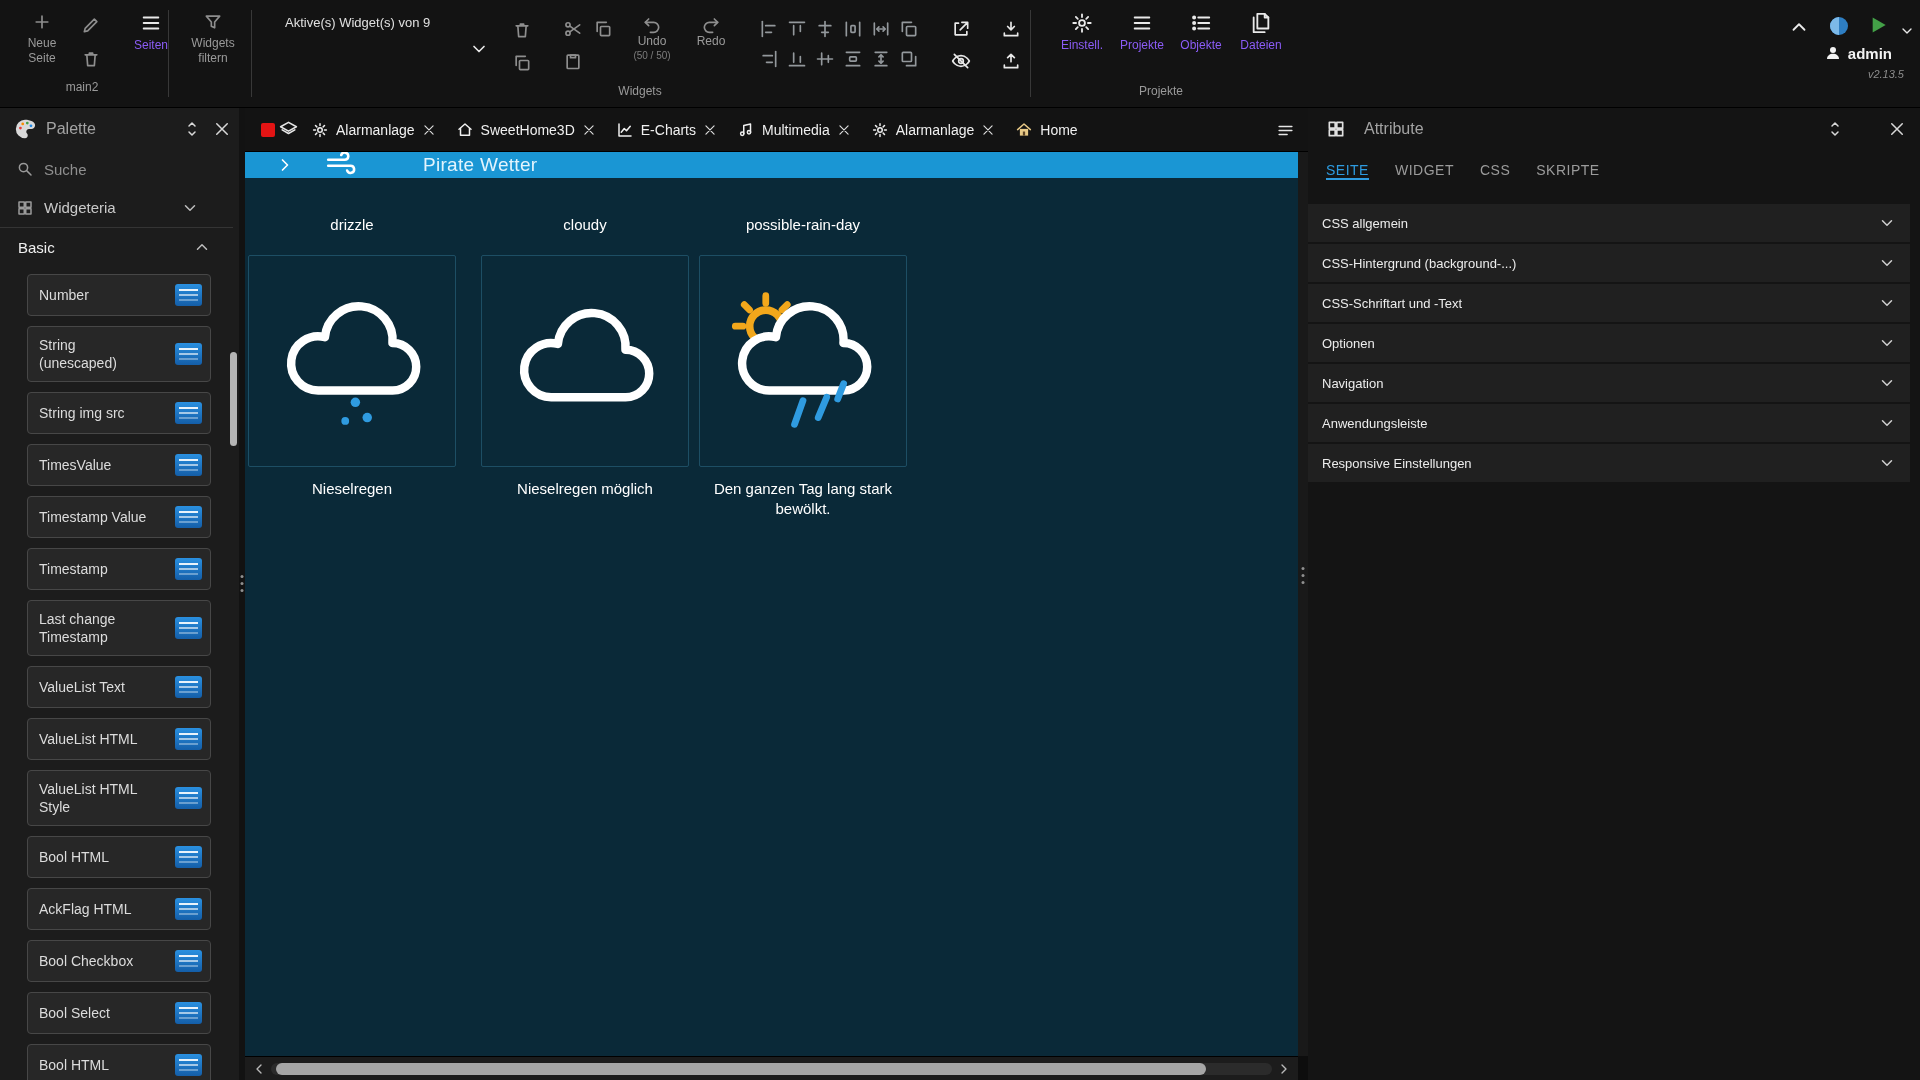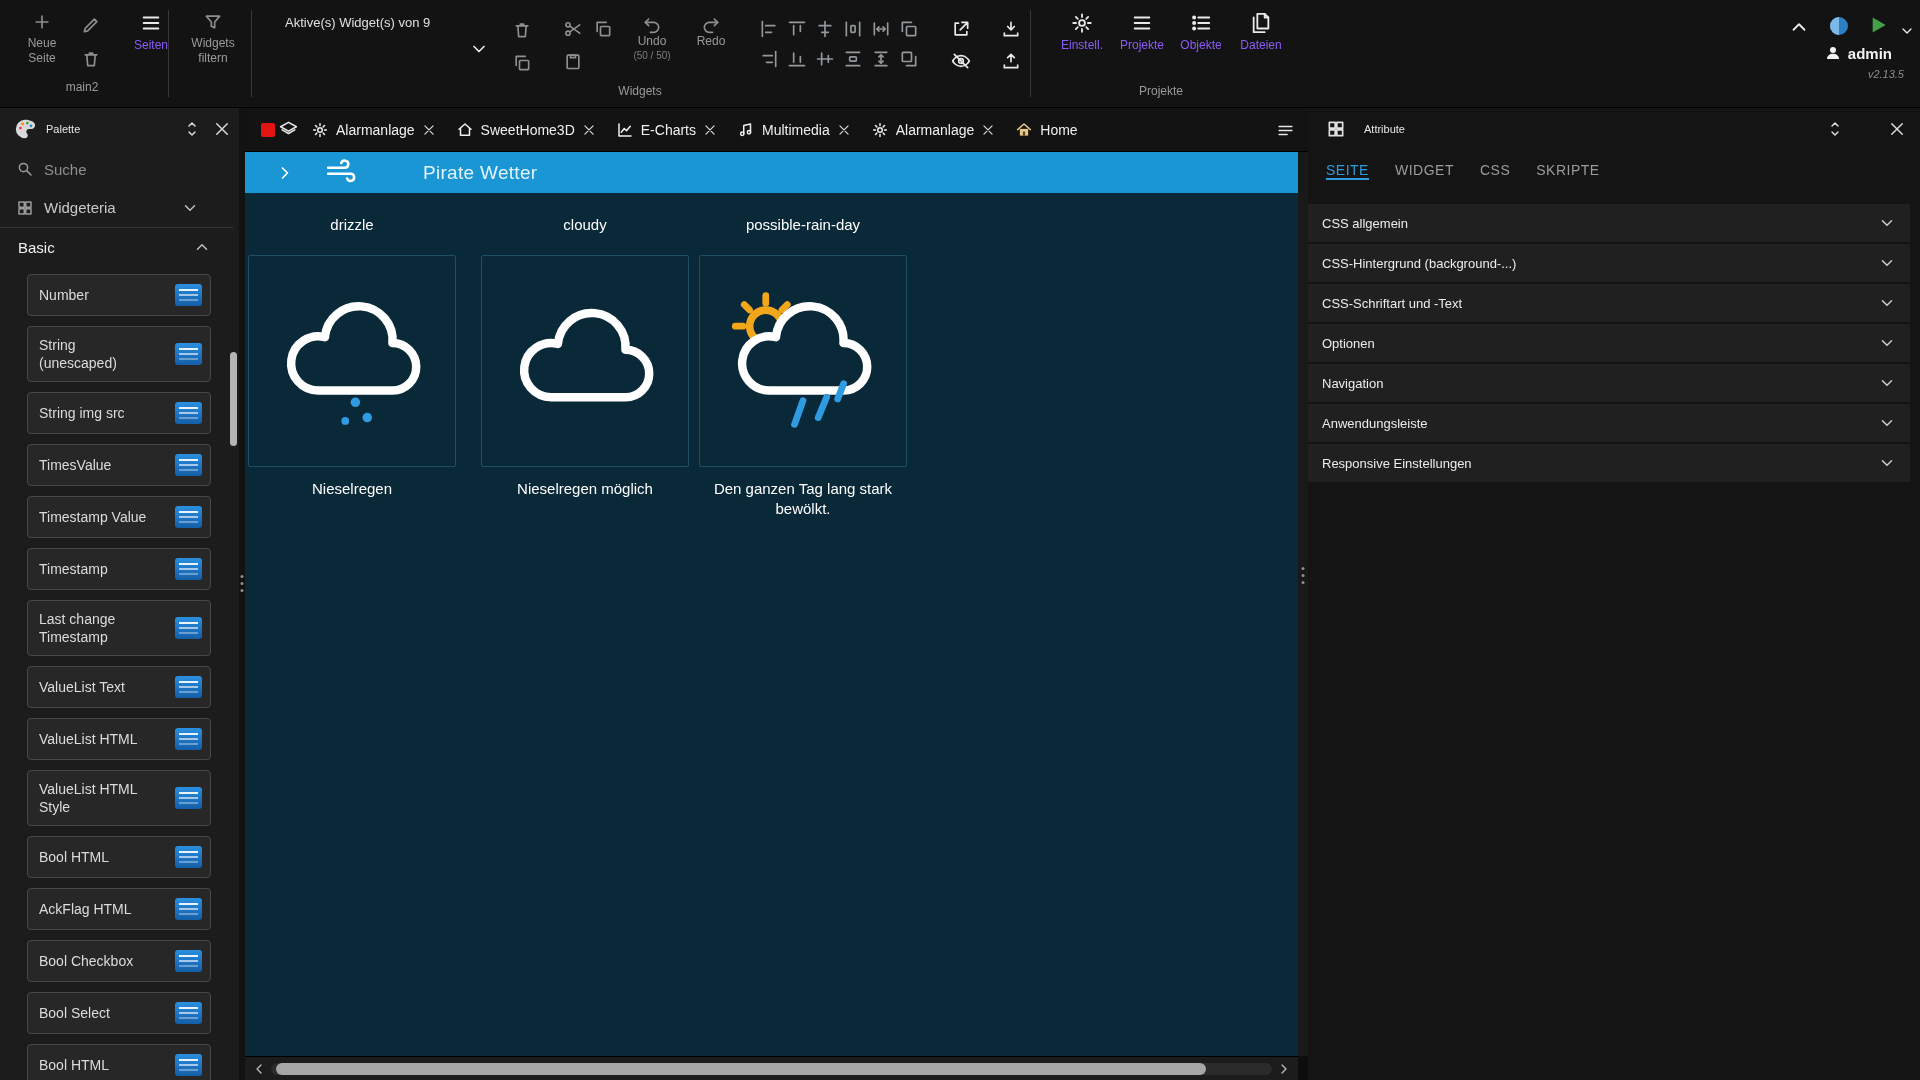--- a/index.html
+++ b/index.html
@@ -29,21 +29,21 @@
   .user{position:absolute;right:28px;top:44px;display:flex;align-items:center;gap:6px;color:#f2f2f2;font-size:15px;font-weight:600}
   .version{position:absolute;right:16px;top:68px;font-size:11px;font-style:italic;color:#8d8d8d}
   .active-widgets{position:absolute;left:285px;top:15px;font-size:13px;color:#e0e0e0}
 
   
   .palette{position:absolute;left:0;top:108px;width:245px;bottom:0;background:#1c1c1c}
   .pal-split{position:absolute;right:0;top:0;bottom:0;width:6px;background:#121212;cursor:col-resize}
   .split-dots{position:absolute;left:50%;transform:translateX(-50%);display:flex;flex-direction:column;gap:4px}
   .split-dots b{width:3px;height:3px;border-radius:50%;background:#8f8f8f;display:block}
   .pal-head{position:relative;height:42px;display:flex;align-items:center;padding-left:14px;gap:10px}
-  .panel-title{font-size:11px;color:#e5e5e5}
+  .panel-title{font-size:16px;color:#a3a3a3}
   .hd-ic{width:22px;height:22px;color:#d8d8d8;display:flex;align-items:center;justify-content:center}
   .hd-ic svg{width:18px;height:18px}
   .pal-search{position:relative;height:38px;display:flex;align-items:center;padding-left:16px;gap:10px;color:#9a9a9a}
   .pal-search input{background:transparent;border:none;outline:none;color:#d8d8d8;font-size:15px;width:150px}
   .pal-search input::placeholder{color:#8f8f8f}
   .pal-group{position:relative;height:40px;display:flex;align-items:center;padding:0 34px 0 16px;gap:10px;color:#c9c9c9;
     border-bottom:1px solid #343434;margin-right:12px}
   .pal-group .lbl{font-size:15px}
   .pal-group .chev{margin-left:auto;color:#bdbdbd}
   .pal-sec{position:relative;height:38px;display:flex;align-items:center;padding:0 34px 0 18px;color:#efefef;font-size:15px}
@@ -65,21 +65,21 @@
     padding-left:16px;border-bottom:1px solid #000}
   .rec-dot{width:14px;height:14px;border-radius:2px;background:var(--tab-red,#e31414);flex:none}
   .tab-tool{width:26px;height:26px;color:#e6e6e6;display:flex;align-items:center;justify-content:center}
   .tab-tool svg{width:19px;height:19px}
   .vtab{display:flex;align-items:center;gap:7px;height:100%;padding:0 10px;color:#f0f0f0;font-size:14px;cursor:pointer}
   .vtab svg{width:18px;height:18px}
   .vtab .x{width:14px;height:14px;color:#dedede}
   .tabs-menu{position:absolute;right:10px;top:9px}
 
   .canvas{position:absolute;left:0;top:44px;right:10px;bottom:24px;background:var(--canvas-bg,#0a2938);overflow:hidden}
-  .appbar{position:absolute;left:0;top:0;right:0;height:41px;background:var(--appbar,#1a96d4);display:flex;align-items:center}
+  .appbar{position:absolute;left:0;top:0;right:0;height:26px;background:var(--appbar,#1a96d4);display:flex;align-items:center}
   .appbar .open-chev{position:absolute;left:30px;color:#fff}
   .appbar .open-chev svg{width:20px;height:20px}
   .appbar .wind{position:absolute;left:80px;color:#fff}
   .appbar .wind svg{width:34px;height:30px}
   .appbar-title{position:absolute;left:178px;font-size:19px;letter-spacing:.3px;color:#e3f4fd;font-weight:400}
 
   .wcol{position:absolute;top:64px;width:208px;text-align:center}
   .wtitle{font-size:15px;color:#fff;height:22px}
   .wcard{margin-top:17px;height:212px;border:1px solid #1d4e64;border-radius:2px}
   .wcard svg{display:block;margin:26px auto 0}

